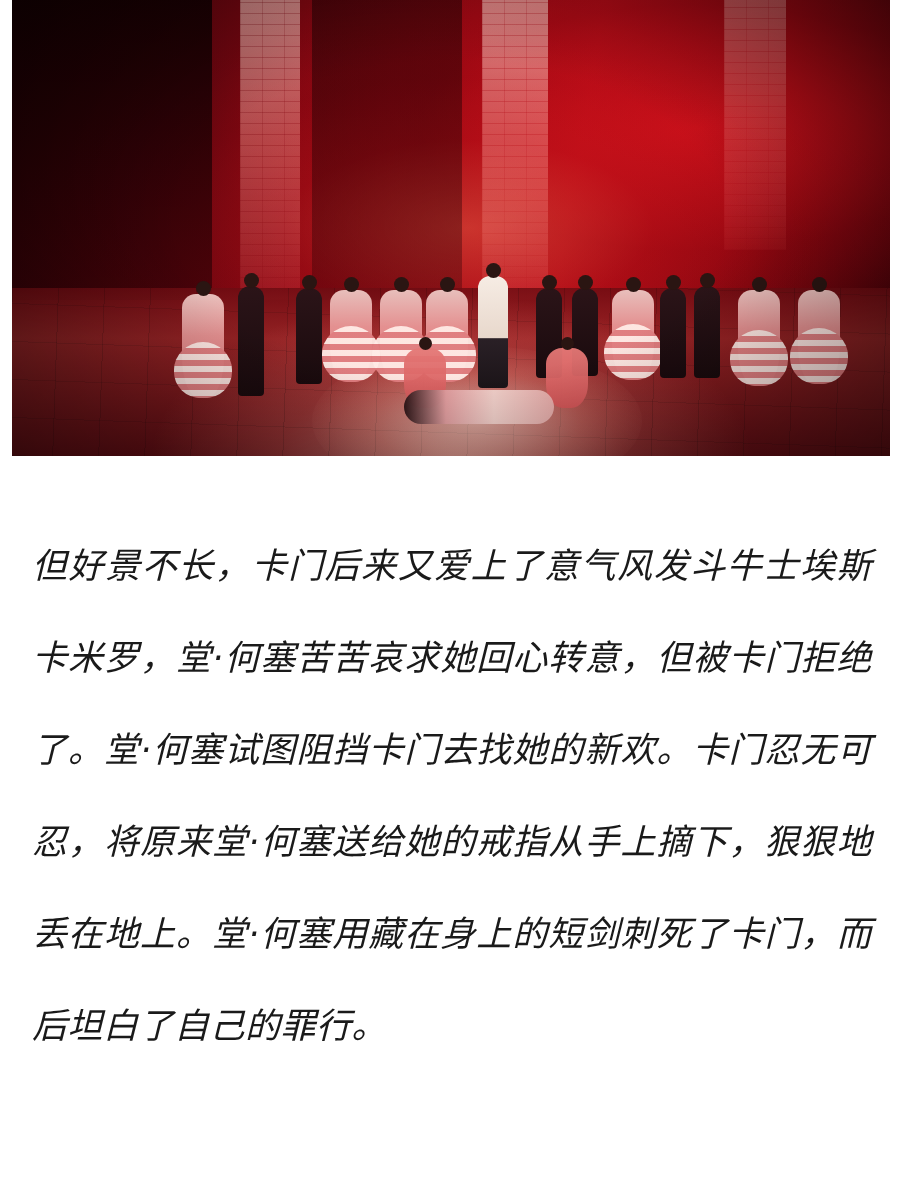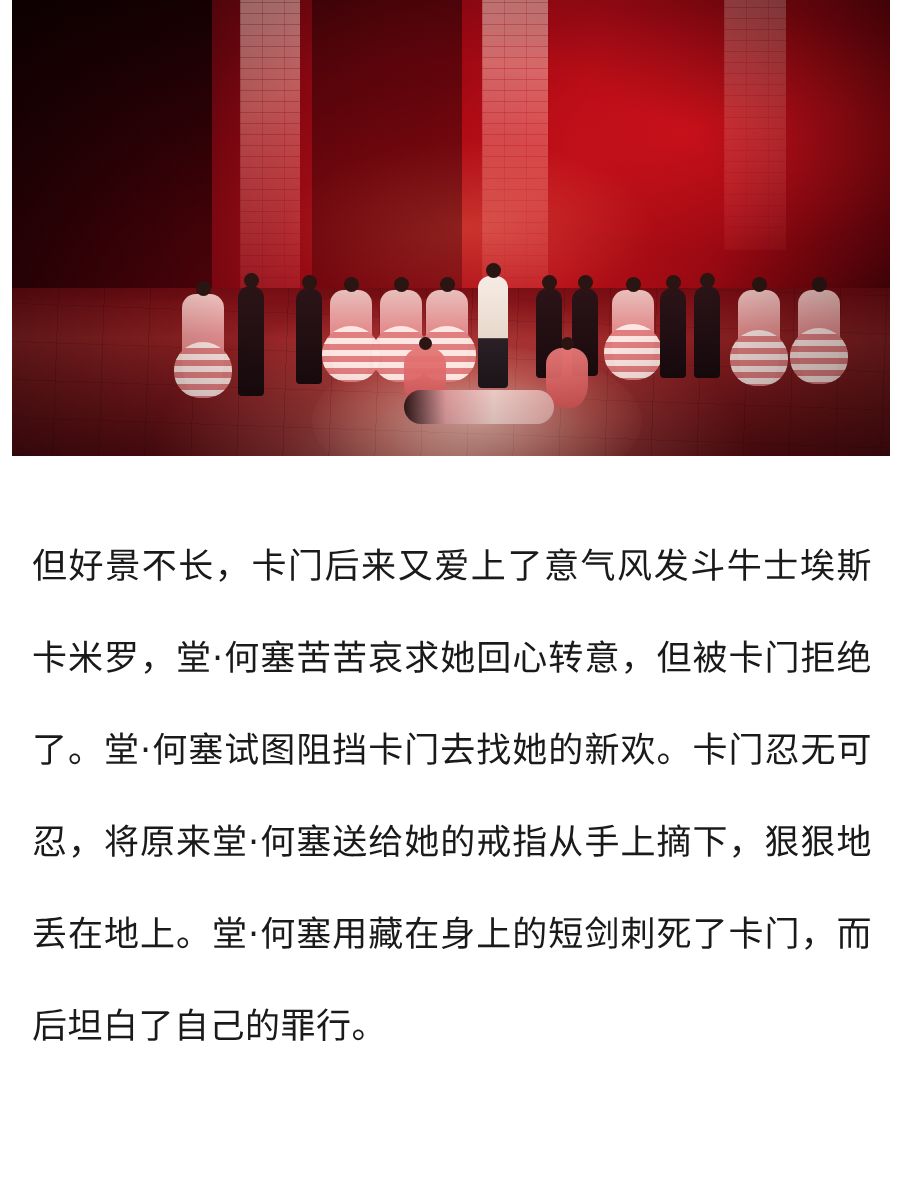--- a/index.html
+++ b/index.html
@@ -163,20 +163,21 @@
     inset: 0;
     background: radial-gradient(ellipse 78% 86% at 50% 48%, rgba(0,0,0,0) 40%, rgba(0,0,0,0.45) 88%, rgba(0,0,0,0.7) 100%);
   }
 
   
   .article {
     position: absolute;
     left: 32px;
     top: 520px;
     width: 840px;
+    font-style: italic;
   }
   .article p {
     margin: 0;
     font-family: "DejaVu Sans", "Liberation Sans", sans-serif;
     font-size: 35px;
     line-height: 92px;
     color: #1a1a1a;
     letter-spacing: 0.5px;
     text-align: justify;
     text-justify: inter-character;

